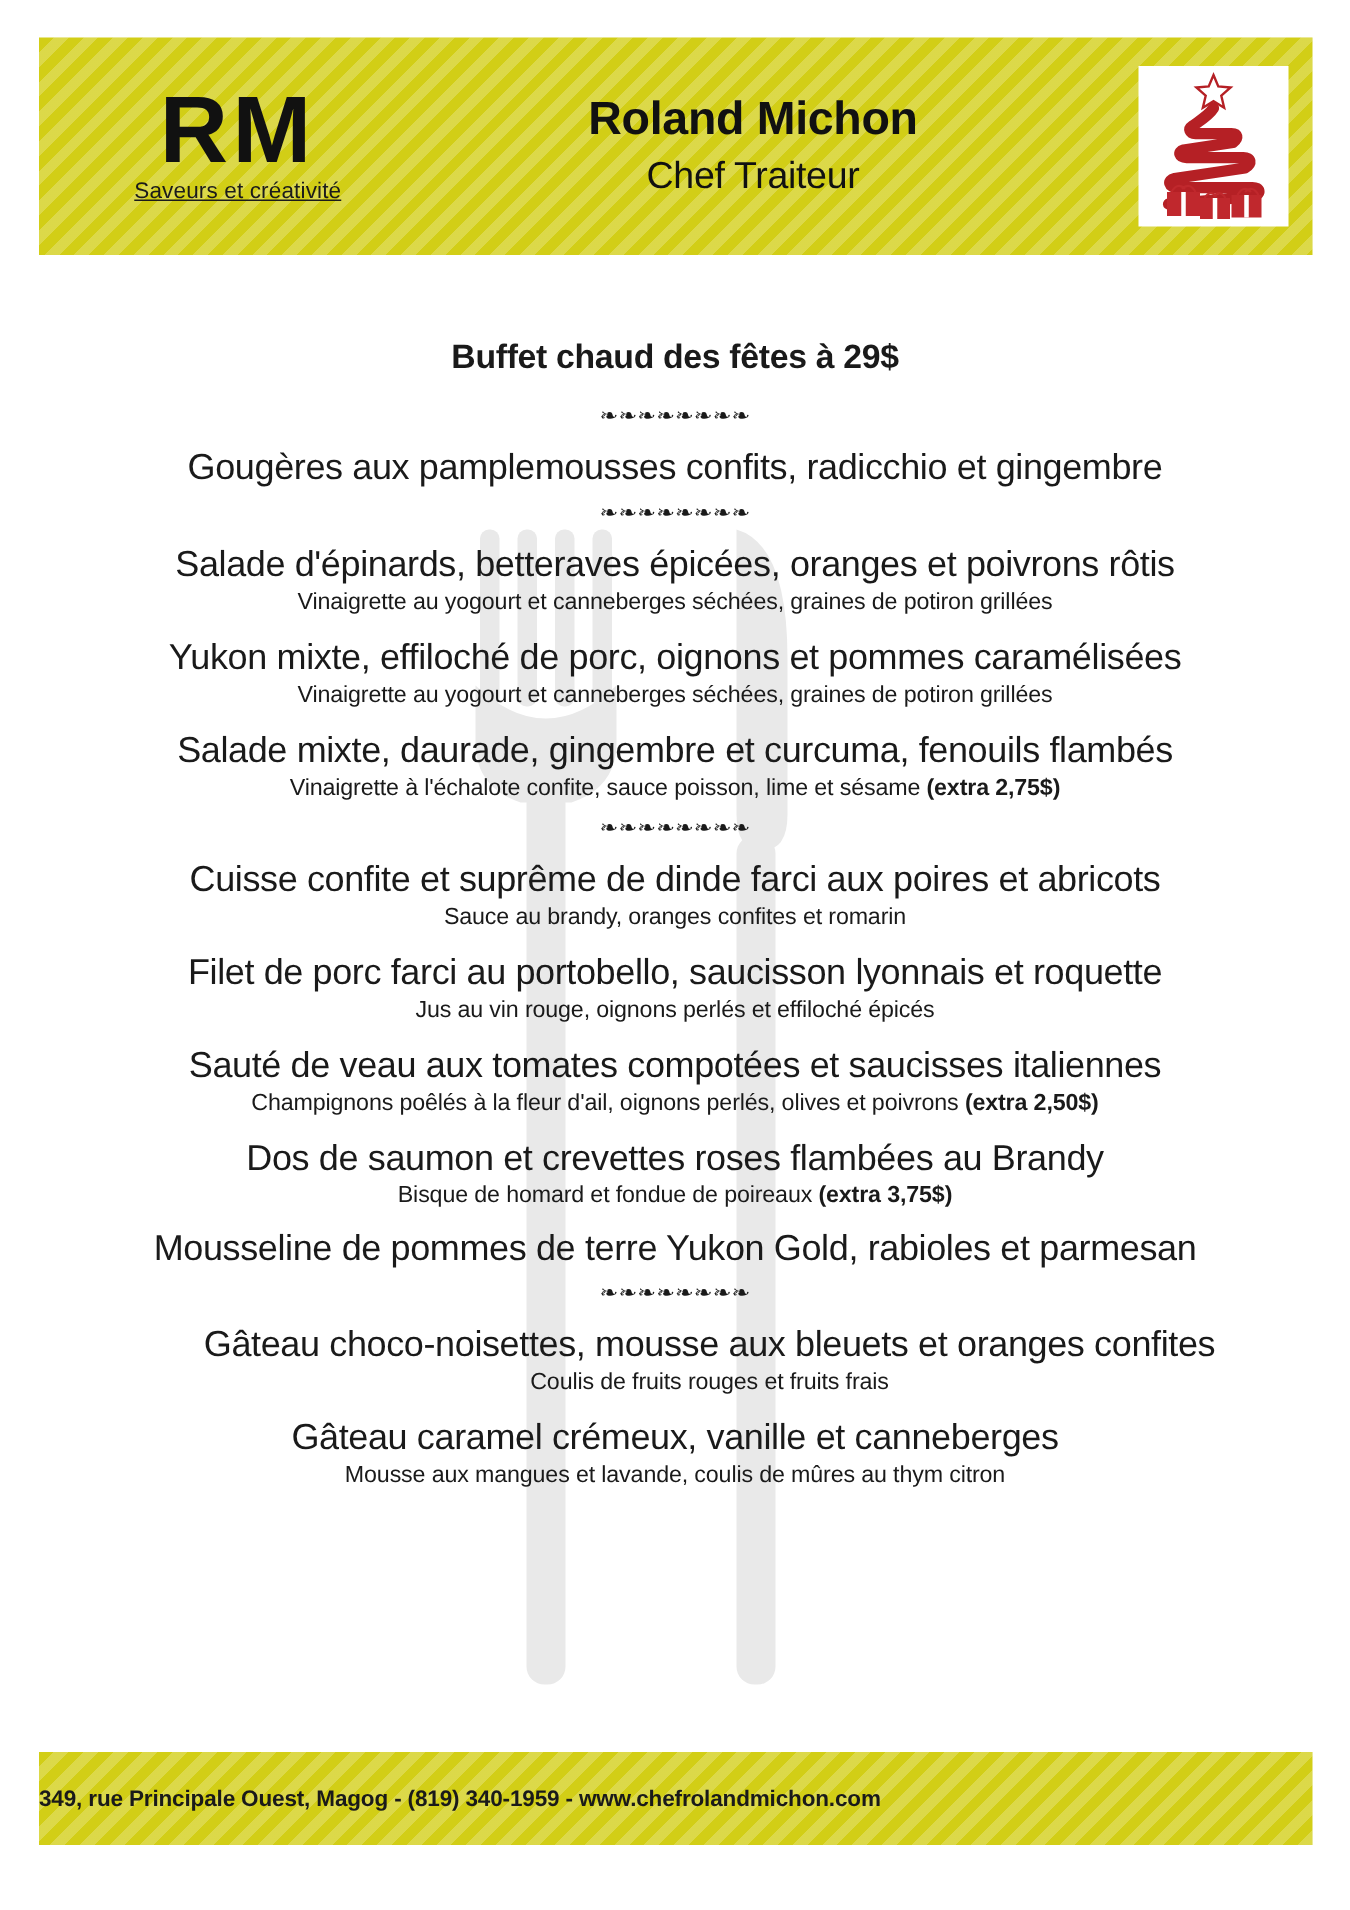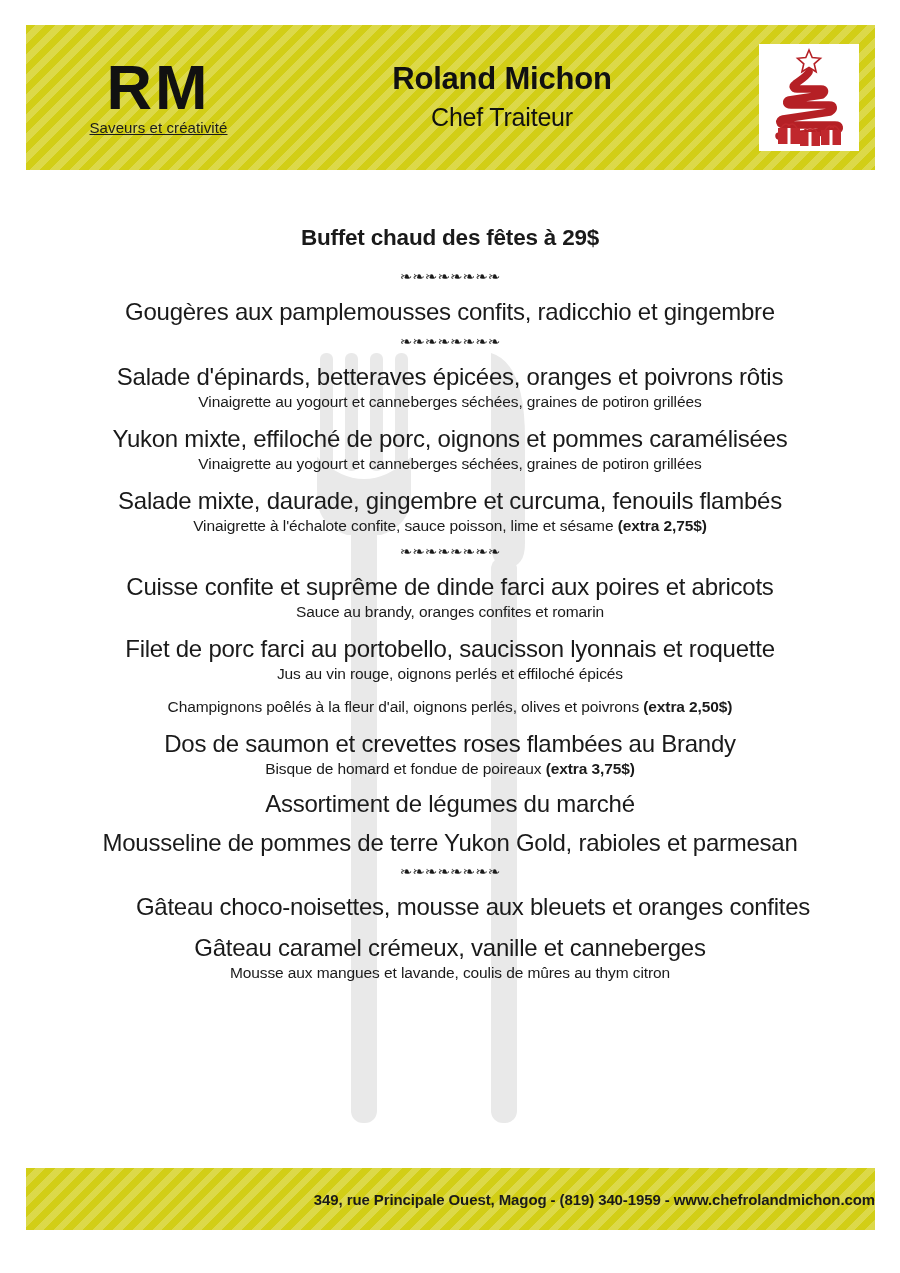--- a/index.html
+++ b/index.html
@@ -150,21 +150,21 @@
   }
   .dish-desc b { font-weight: bold; }
   .dish.solo  { margin-top: 11px; }
 
   
   #footer {
     top: 1168px;
     height: 62px;
     display: flex;
     align-items: center;
-    justify-content: flex-end;
+    justify-content: flex-start;
   }
   #footer .footer-text {
     font-size: 15px;
     font-weight: bold;
     color: #1a1a1a;
     letter-spacing: -0.1px;
   }
 </style>
 </head>
 <body>
@@ -253,37 +253,36 @@
       <div class="section">
         <div class="dish first" style="margin-top: 0px;">
           <div class="dish-name">Cuisse confite et suprême de dinde farci aux poires et abricots</div>
           <div class="dish-desc">Sauce au brandy, oranges confites et romarin</div>
         </div>
         <div class="dish">
           <div class="dish-name">Filet de porc farci au portobello, saucisson lyonnais et roquette</div>
           <div class="dish-desc">Jus au vin rouge, oignons perlés et effiloché épicés</div>
         </div>
         <div class="dish">
+          <div class="dish-name">Sauté de veau aux tomates compotées et saucisses italiennes</div>
           <div class="dish-desc">Champignons poêlés à la fleur d'ail, oignons perlés, olives et poivrons <b>(extra 2,50$)</b></div>
         </div>
         <div class="dish">
           <div class="dish-name">Dos de saumon et crevettes roses flambées au Brandy</div>
           <div class="dish-desc">Bisque de homard  et fondue de poireaux <b>(extra 3,75$)</b></div>
         </div>
         <div class="dish solo">
-          <div class="dish-name">Assortiment de légumes du marché</div>
-        </div>
-        <div class="dish solo">
           <div class="dish-name">Mousseline de pommes de terre Yukon Gold, rabioles et parmesan</div>
         </div>
       </div>
       <div class="ornament">❧❧❧❧❧❧❧❧</div>
       <div class="section">
         <div class="dish first" style="margin-top: 0px; padding-left: 46px;">
           <div class="dish-name">Gâteau choco-noisettes, mousse aux bleuets et oranges confites</div>
+          <div class="dish-desc">Coulis de fruits rouges et fruits frais</div>
         </div>
         <div class="dish">
           <div class="dish-name">Gâteau caramel crémeux, vanille et canneberges</div>
           <div class="dish-desc">Mousse aux mangues et lavande, coulis de mûres au thym citron</div>
         </div>
       </div>
     </div>
 </div>
 
 <div class="stripe-bar" id="footer">

